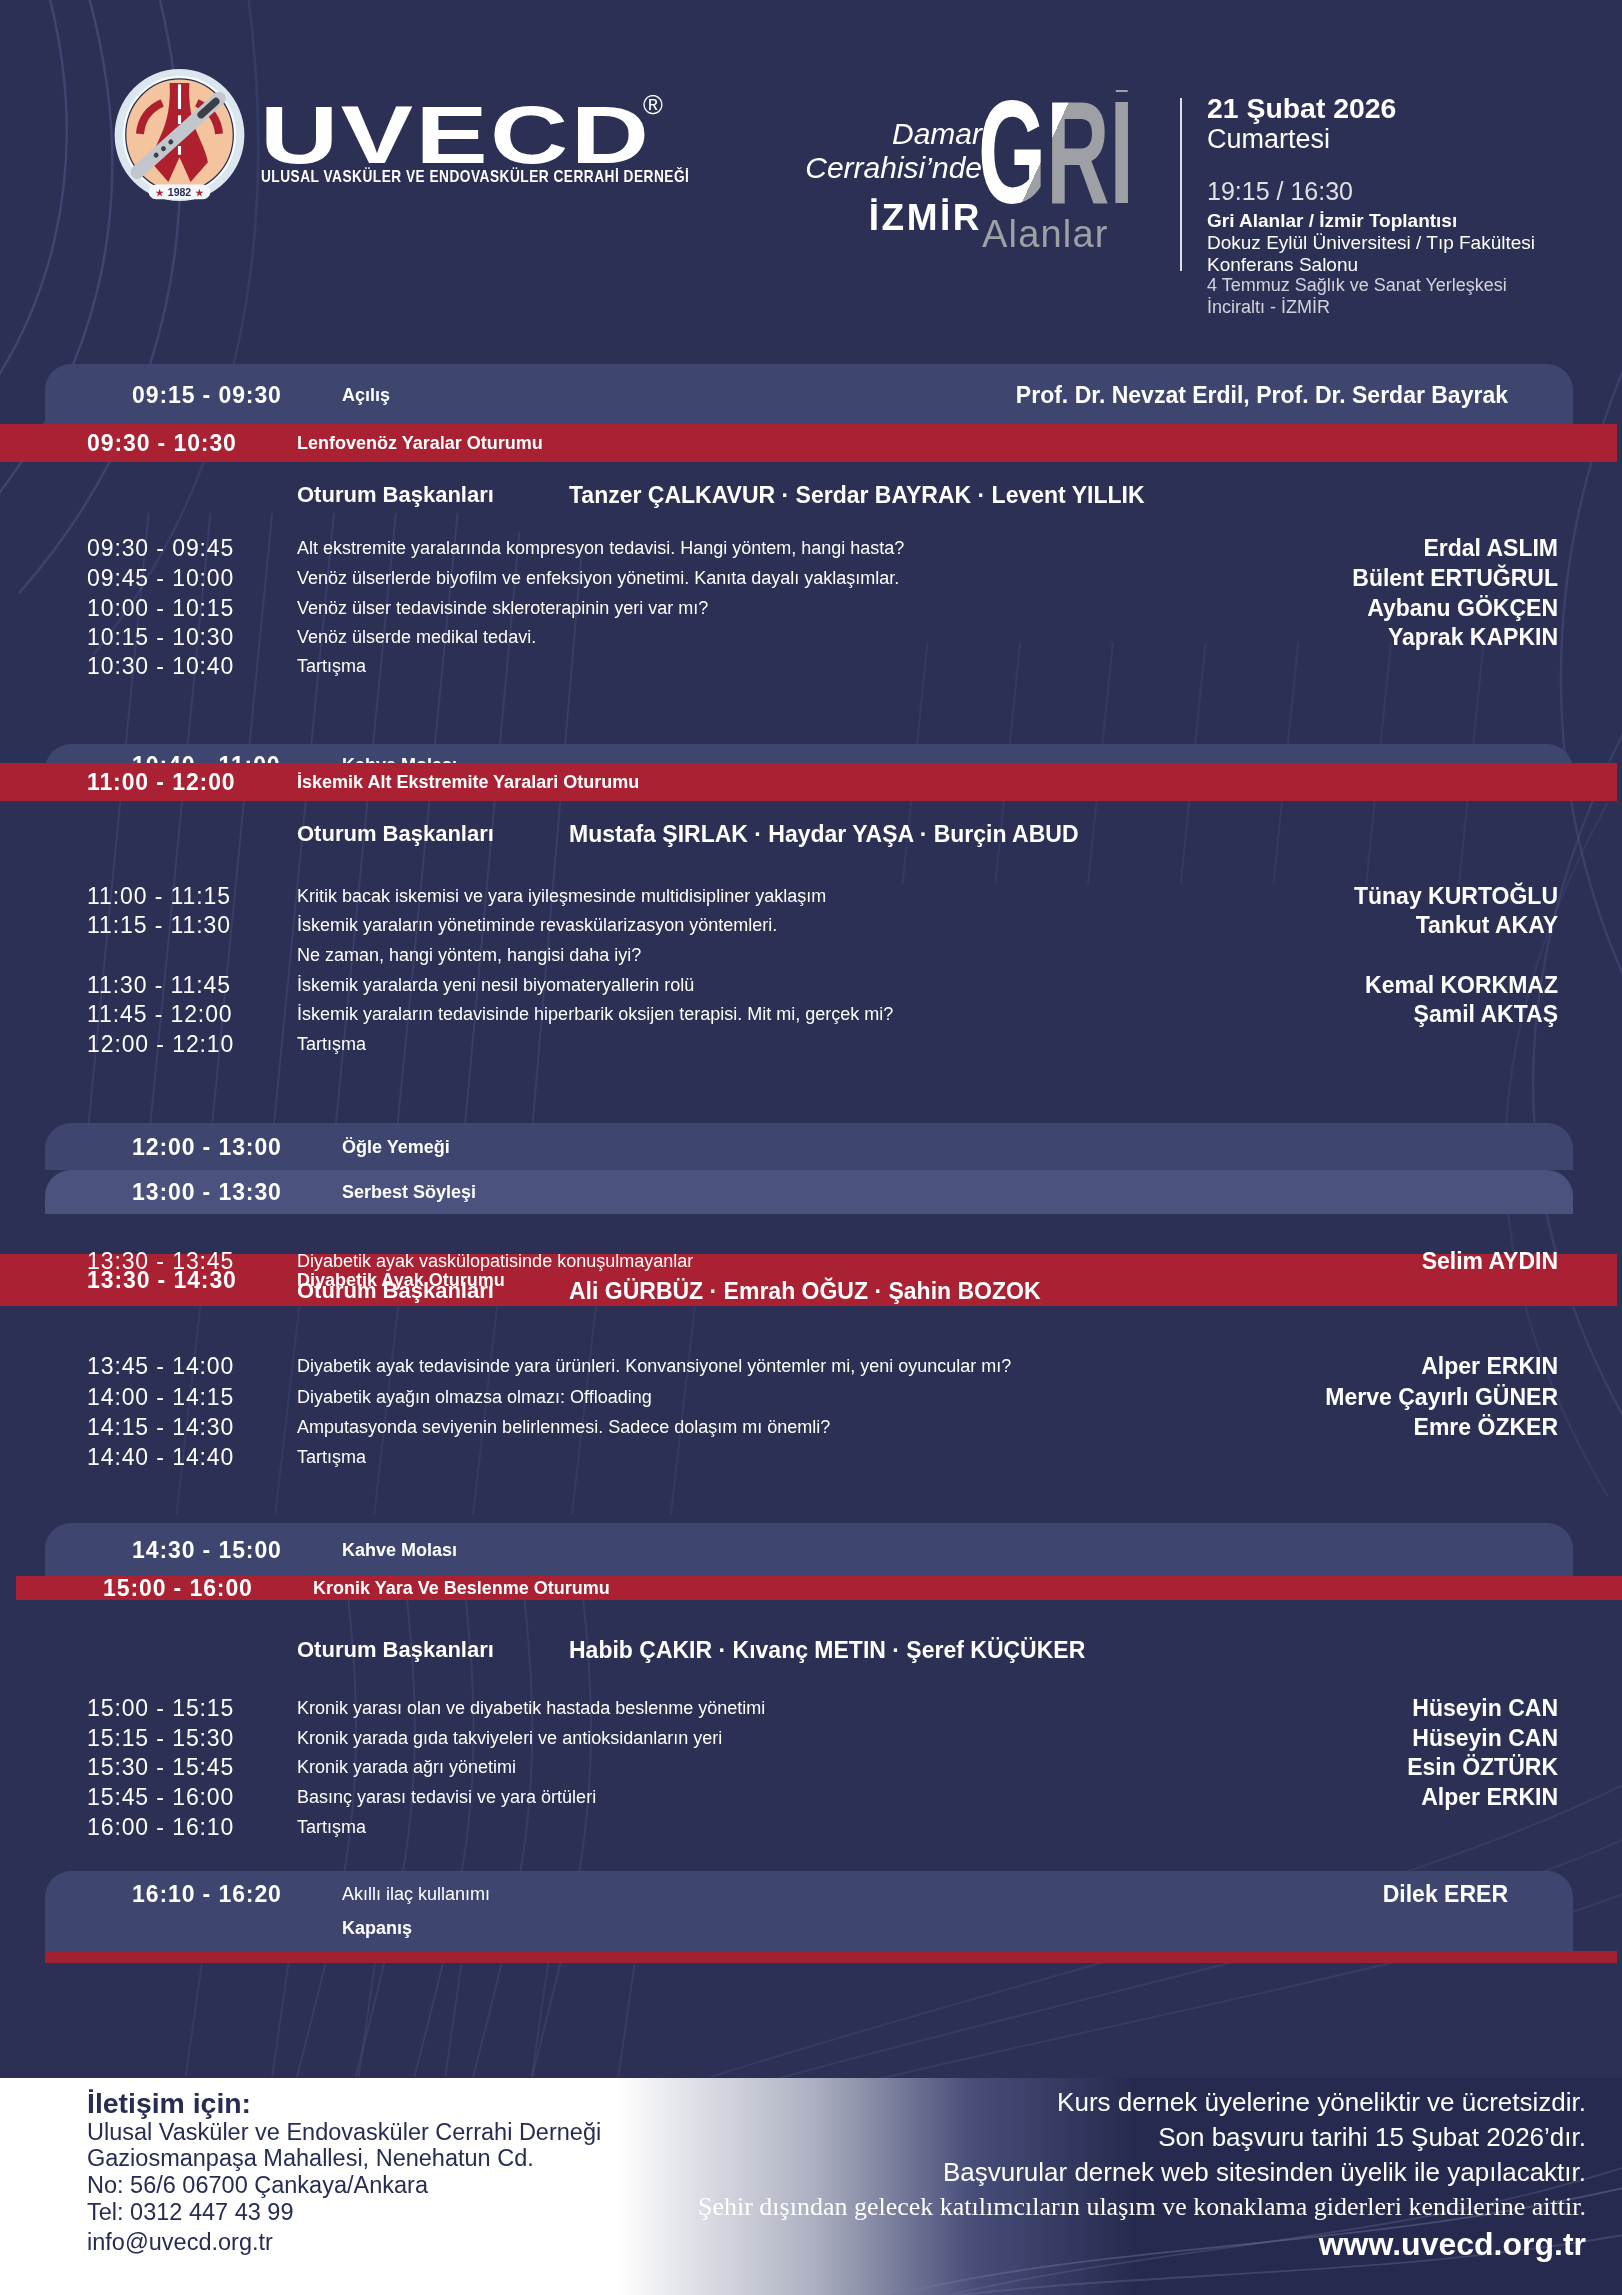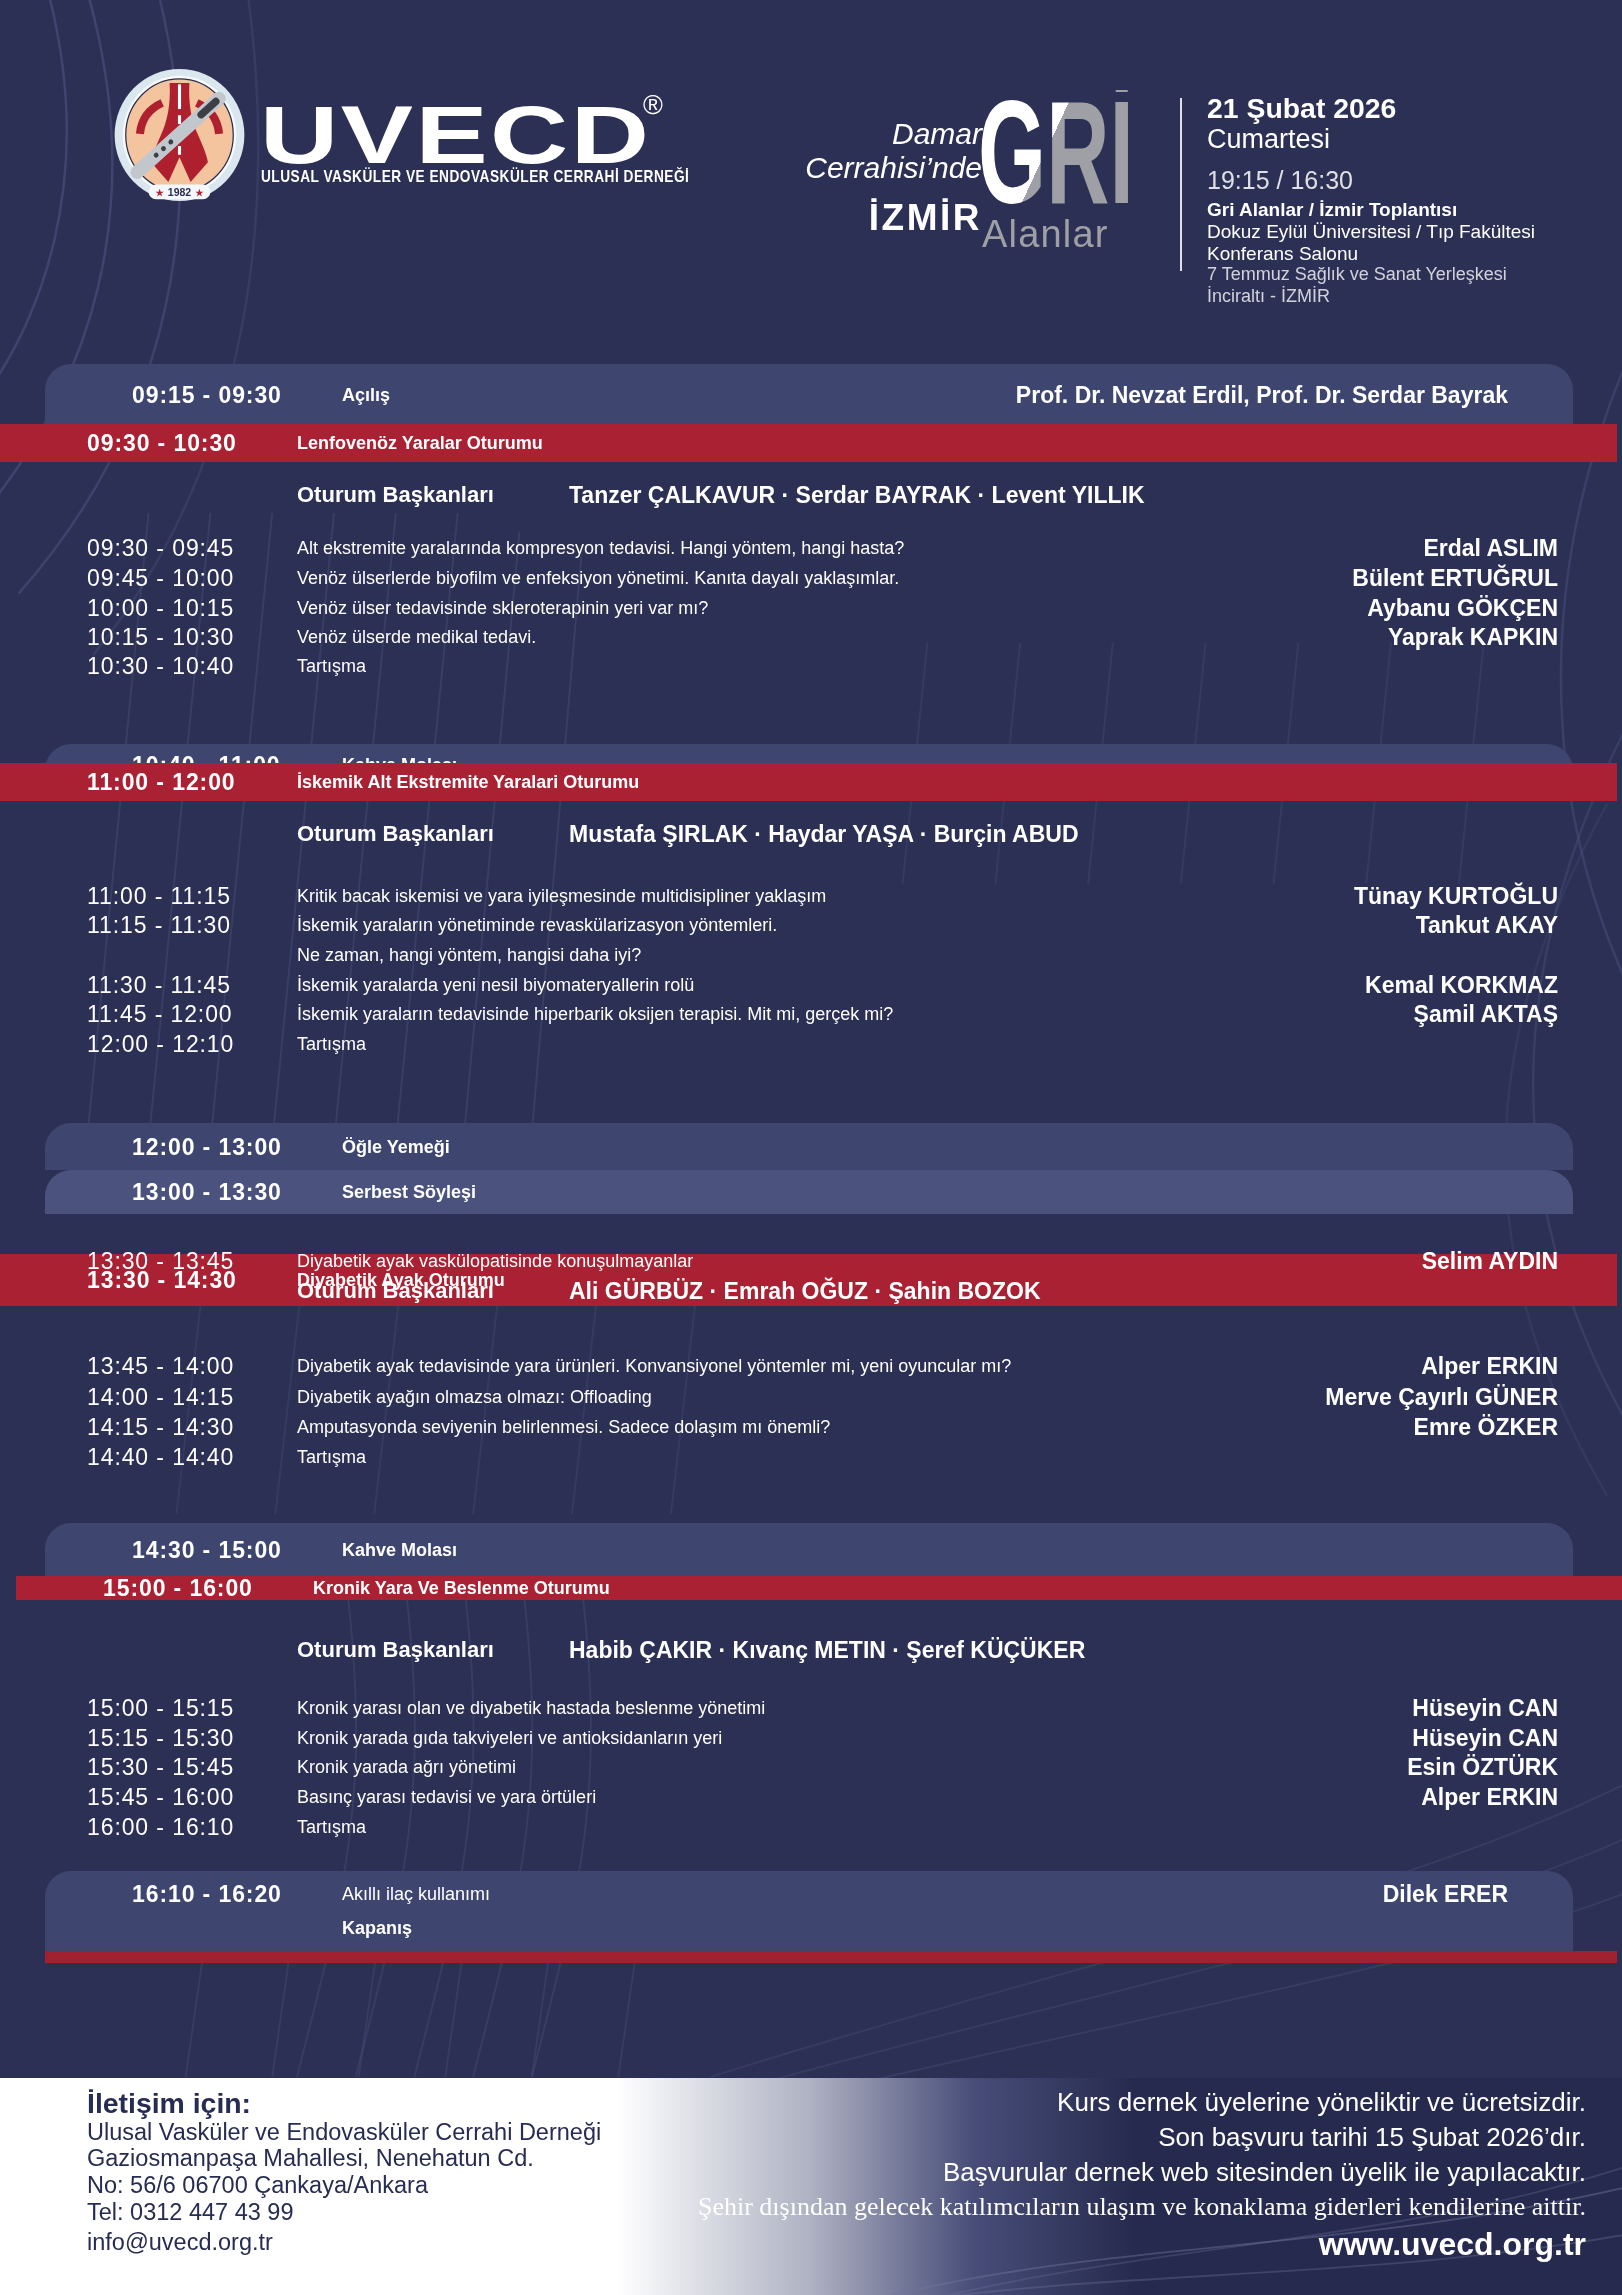--- a/index.html
+++ b/index.html
@@ -23,21 +23,21 @@
   .brand-gri{position:absolute;left:978px;top:90px;font-size:146px;font-weight:700;line-height:125px;
              transform:scaleX(.6);transform-origin:left top;
              background:linear-gradient(128deg,#ffffff 45%,var(--brand_gray,#9EA0A5) 45%);
              -webkit-background-clip:text;background-clip:text;color:transparent;}
   .brand-alanlar{position:absolute;left:982px;top:213px;font-size:38px;font-weight:400;
                  letter-spacing:1.2px;color:var(--brand_gray,#9EA0A5);}
   .brand-sep{position:absolute;left:1180px;top:98px;width:1.9px;height:173px;background:rgba(255,255,255,.85);}
 
   .event{position:absolute;left:1207px;top:93px;width:383px;}
   .ev-date{font-size:28.4px;font-weight:700;line-height:31px;}
-  .ev-day{font-size:27px;font-weight:400;line-height:30px;margin-bottom:13px;}
+  .ev-day{font-size:27px;font-weight:400;line-height:30px;margin-bottom:24px;}
   .ev-hours{font-size:25px;font-weight:400;line-height:27px;color:rgba(255,255,255,.85);margin-bottom:5px;}
   .ev-meeting{font-size:19px;font-weight:700;line-height:22px;}
   .ev-venue{font-size:19px;font-weight:400;line-height:21.6px;}
   .ev-venue.dim{font-size:18px;color:rgba(255,255,255,.78);}
 
   
   .nband{position:absolute;left:45px;width:1528px;background:var(--band,#3E466F);
          border-radius:26px 26px 0 0;}
   .nband.light{background:var(--band_light,#4A527D);}
   .rband{position:absolute;left:0;width:1617px;background:var(--red,#A92132);}
@@ -167,21 +167,21 @@
   <div class="brand-alanlar">Alanlar</div>
   <div class="brand-sep"></div>
 
   <div class="event">
     <div class="ev-date">21 Şubat 2026</div>
     <div class="ev-day">Cumartesi</div>
     <div class="ev-hours">19:15 / 16:30</div>
     <div class="ev-meeting">Gri Alanlar / İzmir Toplantısı</div>
     <div class="ev-venue">Dokuz Eylül Üniversitesi / Tıp Fakültesi</div>
     <div class="ev-venue">Konferans Salonu</div>
-    <div class="ev-venue dim">7 Temmuz Sağlık ve Sanat Yerleşkesi</div>
+    <div class="ev-venue dim">4 Temmuz Sağlık ve Sanat Yerleşkesi</div>
     <div class="ev-venue dim">İnciraltı - İZMİR</div>
   </div>
 
   <div class="nband" style="top:364px;height:61px;">
     <span class="tm b">09:15 - 09:30</span>
     <span class="ti b">Açılış</span>
     <span class="sp">Prof. Dr. Nevzat Erdil, Prof. Dr. Serdar Bayrak</span>
   </div>
 
   <div class="rband" style="top:424px;height:38px;">

